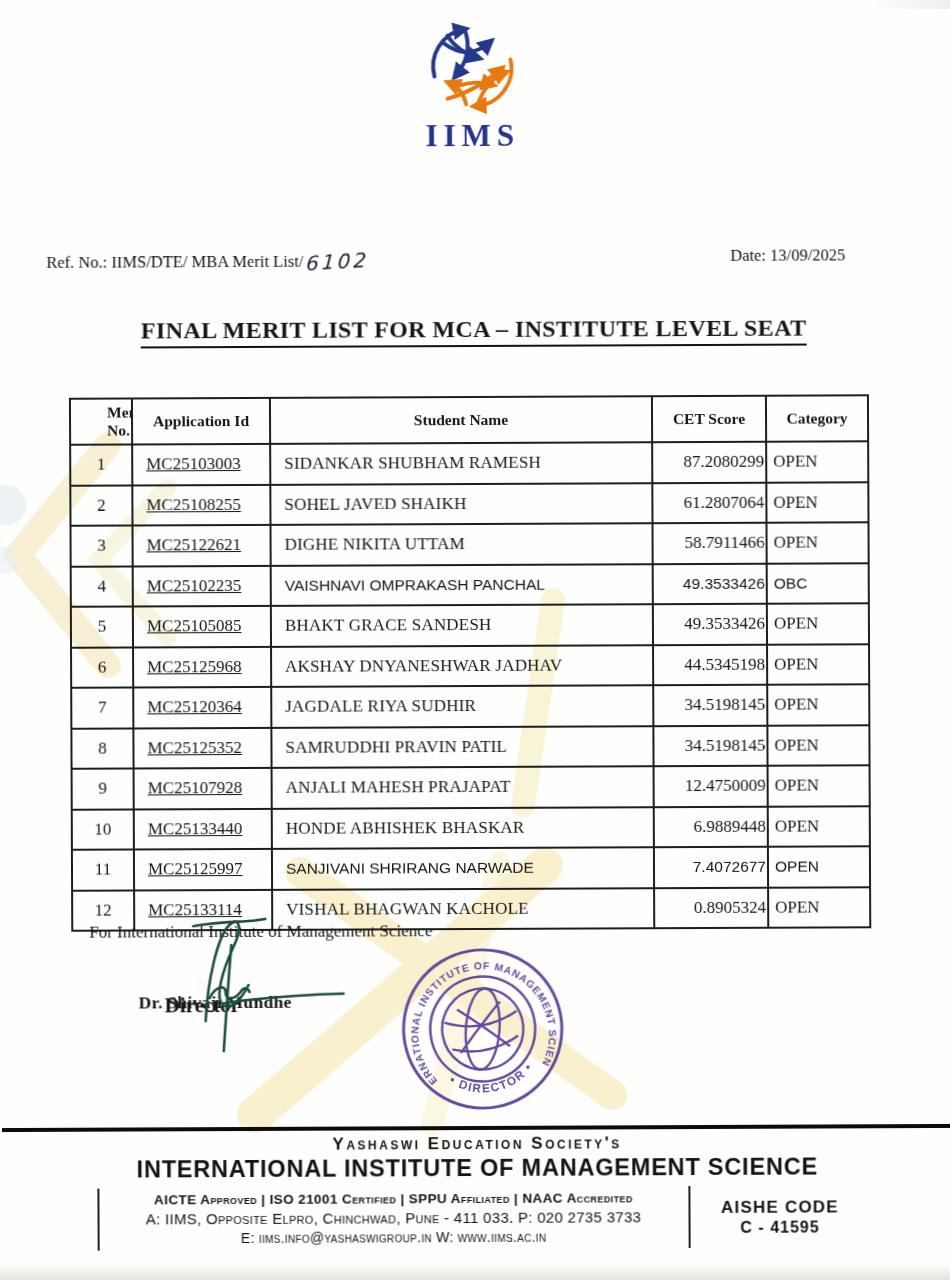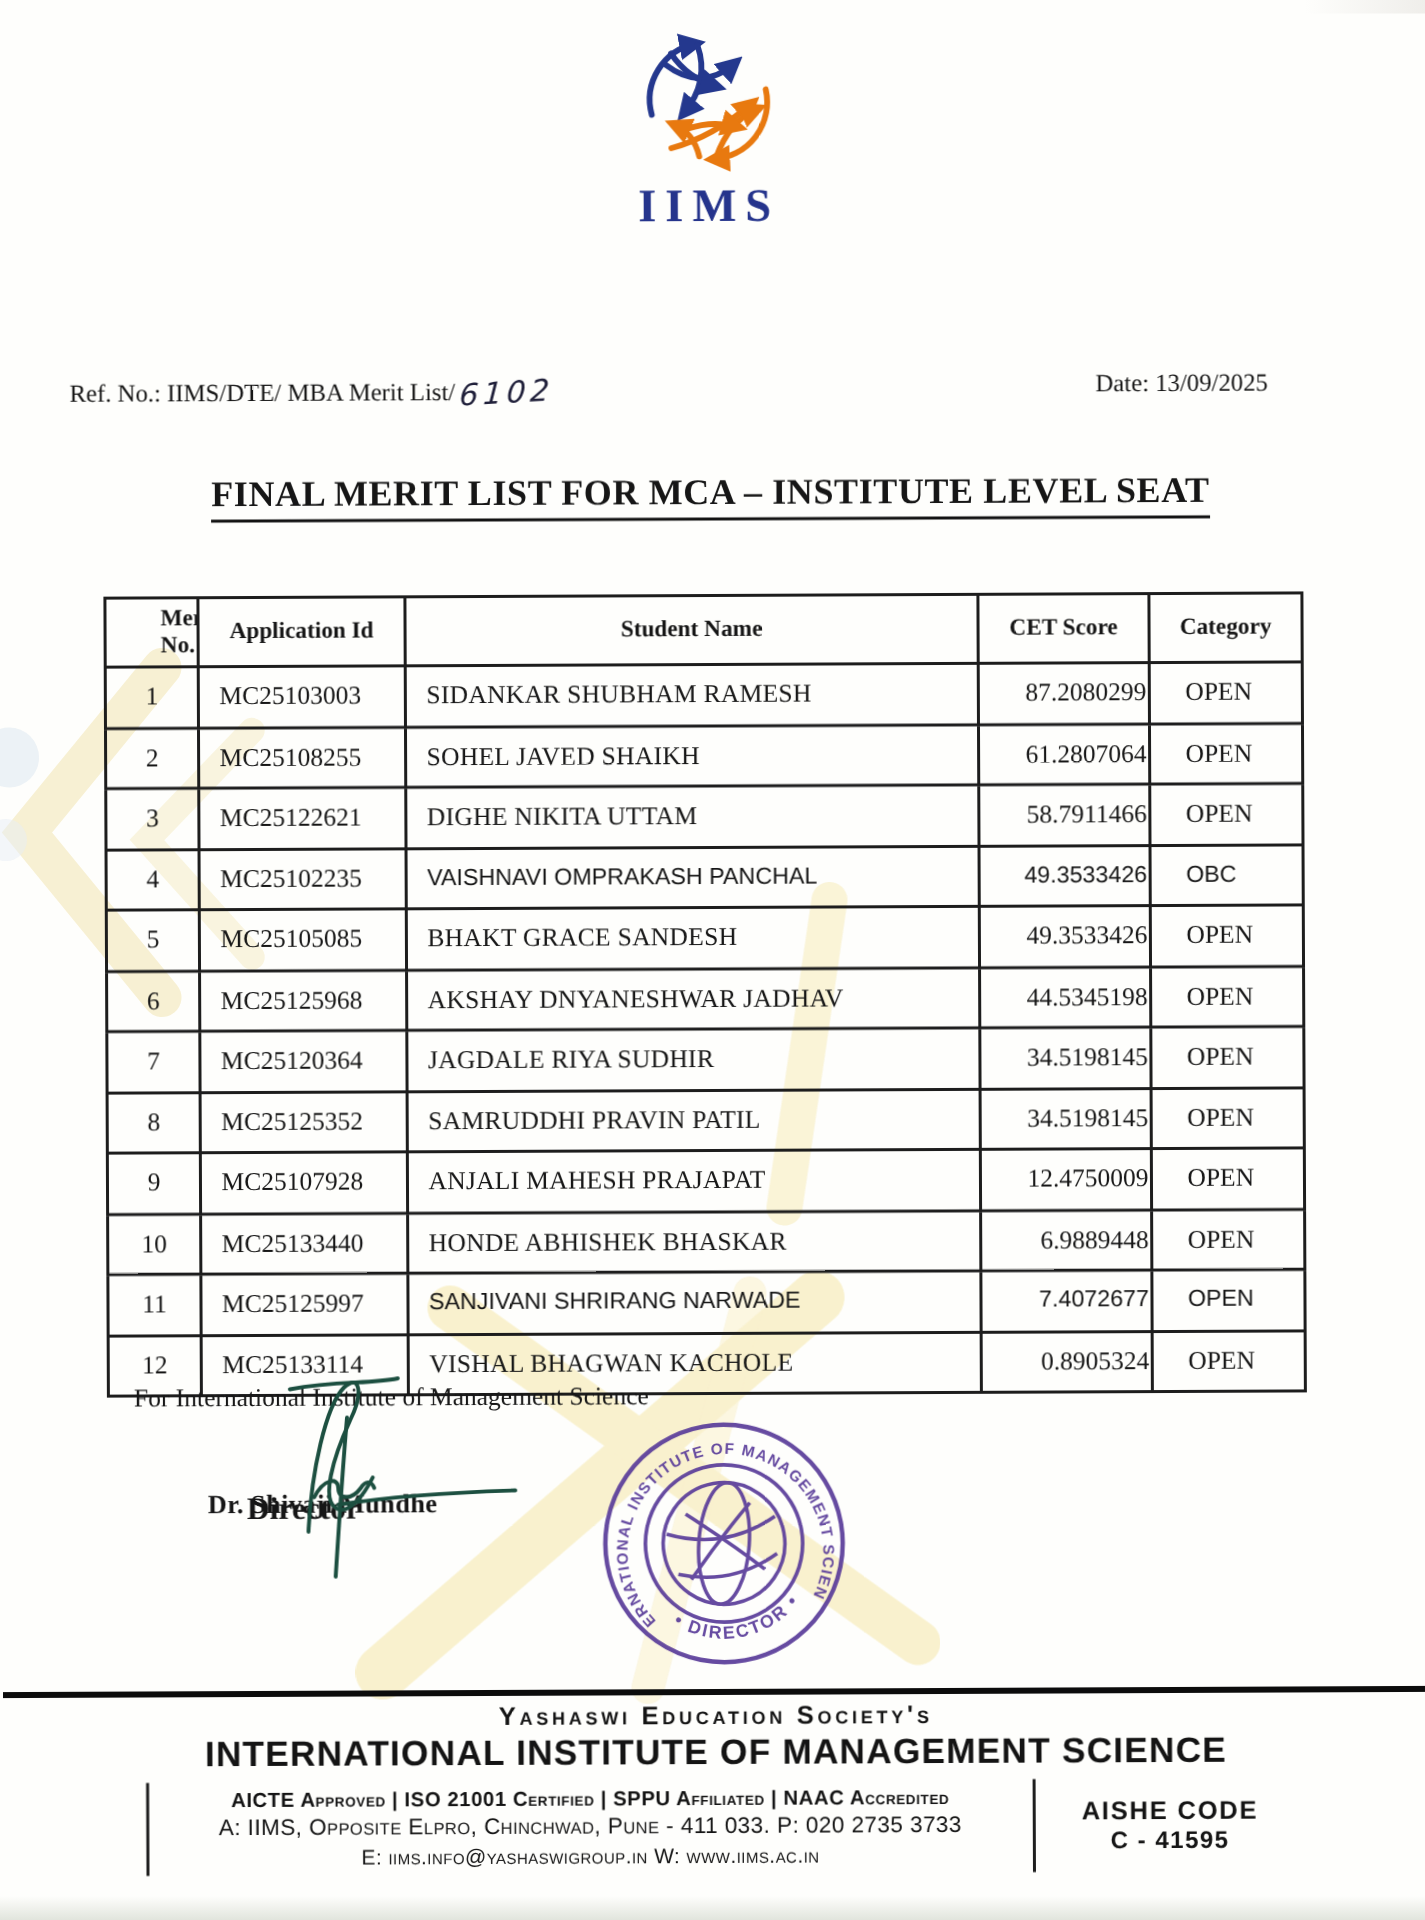--- a/index.html
+++ b/index.html
@@ -35,24 +35,24 @@
     border-bottom:2.5px solid #121212;padding-bottom:2px;}
 
   
   table.merit{position:absolute;top:396px;left:70px;width:798px;
     border-collapse:collapse;table-layout:fixed;}
   .merit th,.merit td{border:2px solid #1d1d1d;overflow:hidden;white-space:nowrap;}
   .merit th{font-size:15.5px;font-weight:bold;height:42px;line-height:1.15;text-align:center;}
   .merit td{height:36.5px;font-size:17px;}
   .w-no{width:62px;} .w-app{width:138px;} .w-name{width:382px;} .w-score{width:114px;} .w-cat{width:102px;}
   .c-no{text-align:center;font-size:16px;}
-  .c-app{padding-left:13px;}
+  .c-app{padding-left:13px;text-decoration:underline;}
   .c-name{padding-left:13px;letter-spacing:.2px;}
   .c-score{text-align:right;}
-  .c-cat{padding-left:23px;}
+  .c-cat{padding-left:6px;}
   tr.alt-font .c-name,tr.alt-font .c-score,tr.alt-font .c-cat{
     font-family:"Liberation Sans",sans-serif;font-size:15.5px;letter-spacing:0;}
 
   
   .for-line{position:absolute;top:921px;left:88px;font-size:17px;}
   .sig-svg{position:absolute;top:898px;left:112px;width:250px;height:158px;z-index:2;}
   .sig-name{position:absolute;top:991px;left:137px;font-weight:bold;font-size:17.5px;letter-spacing:.3px;}
   .sig-role{position:absolute;top:992px;left:163px;font-weight:bold;font-size:21px;}
   .stamp-svg{position:absolute;top:940px;left:392px;width:178px;height:178px;opacity:.92;}
 

